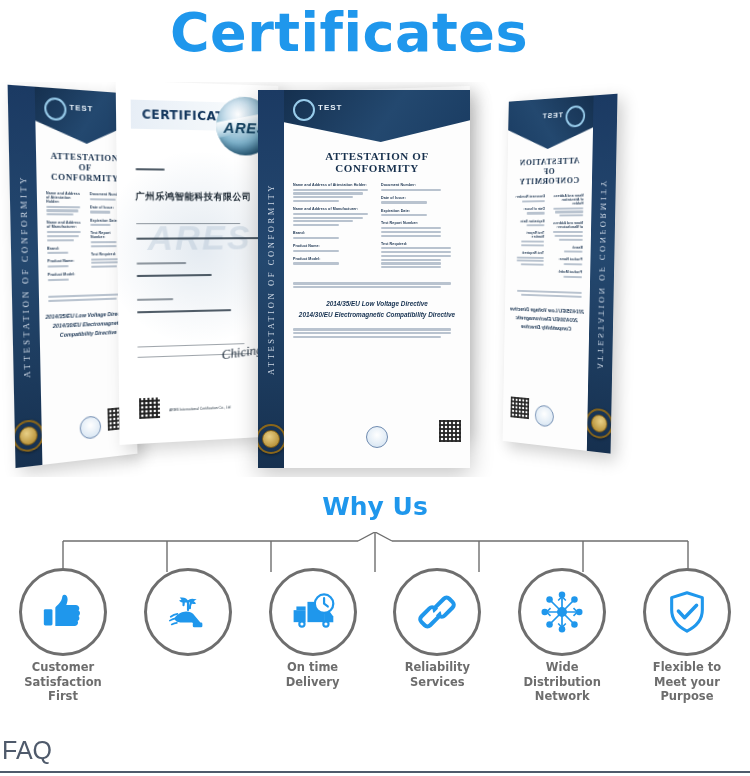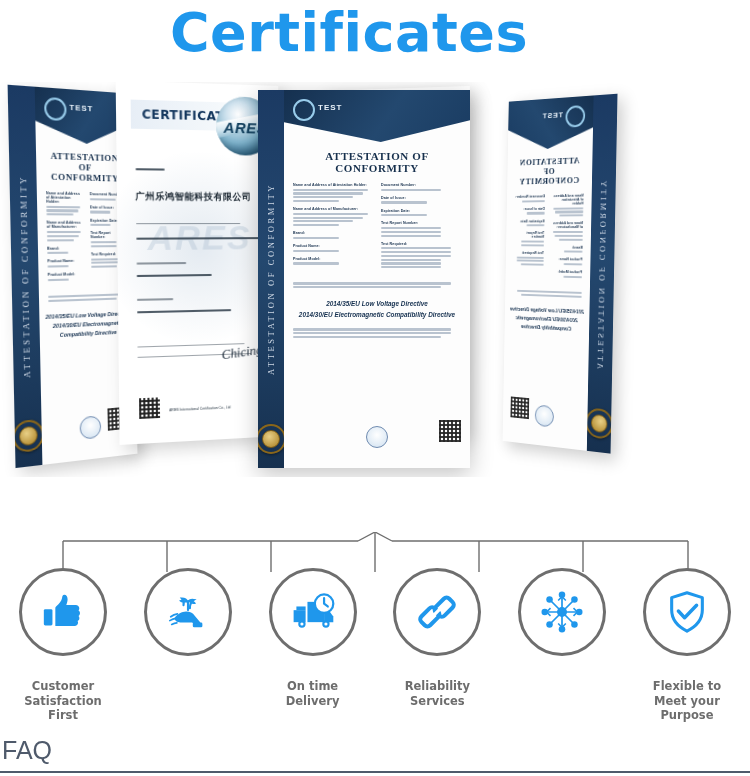--- a/index.html
+++ b/index.html
@@ -396,21 +396,21 @@
     height: 88px;
     border-radius: 50%;
     border: 3px solid #6e6e6e;
     background: #ffffff;
     display: flex;
     align-items: center;
     justify-content: center;
   }
   .feature-circle svg { display: block; }
   .feature-label {
-    margin-top: 23px;
+    margin-top: 4px;
     text-align: center;
     font-size: 11.5px;
     line-height: 14.5px;
     font-weight: bold;
     color: #6d6d6d;
     font-family: "DejaVu Sans", sans-serif;
   }
 
   
   .faq-title {
@@ -664,20 +664,21 @@
           <div>2014/35/EU Low Voltage Directive</div>
           <div>2014/30/EU Electromagnetic Compatibility Directive</div>
         </div>
         <div class="att-emblem"></div>
         <div class="att-qr"></div>
       </div>
     </div>
 
   </div>
 
+  <div class="whyus-title">Why Us</div>
 
   <div class="connector">
     <svg width="750" height="42" viewBox="0 0 750 42">
       <g stroke="#6e6e6e" stroke-width="1.4" fill="none">
 
         <line x1="63" y1="9" x2="358" y2="9"></line>
         <line x1="392" y1="9" x2="688" y2="9"></line>
 
         <polyline points="358,9 375,0 392,9"></polyline>
         <line x1="375" y1="0" x2="375" y2="40"></line>
@@ -773,20 +774,21 @@
           <circle cx="24" cy="6" r="3.4" fill="#1f97ec"></circle>
           <circle cx="24" cy="42" r="3.4" fill="#1f97ec"></circle>
           <circle cx="6" cy="24" r="3.4" fill="#1f97ec"></circle>
           <circle cx="42" cy="24" r="3.4" fill="#1f97ec"></circle>
           <circle cx="11" cy="11" r="3.4" fill="#1f97ec"></circle>
           <circle cx="37" cy="11" r="3.4" fill="#1f97ec"></circle>
           <circle cx="11" cy="37" r="3.4" fill="#1f97ec"></circle>
           <circle cx="37" cy="37" r="3.4" fill="#1f97ec"></circle>
         </svg>
       </div>
+      <div class="feature-label">Wide Distribution Network</div>
     </div>
 
     <div class="feature">
       <div class="feature-circle">
         <svg width="46" height="46" viewBox="0 0 48 48">
           <path d="M24 4l16 5v13c0 10-7 17.5-16 22C15 39.5 8 32 8 22V9z" fill="none" stroke="#1f97ec" stroke-width="3.2" stroke-linejoin="round"></path>
           <path d="M15 23l6.5 7L34 17" fill="none" stroke="#1f97ec" stroke-width="3.6" stroke-linecap="round" stroke-linejoin="round"></path>
         </svg>
       </div>
       <div class="feature-label">Flexible to Meet your Purpose</div>

